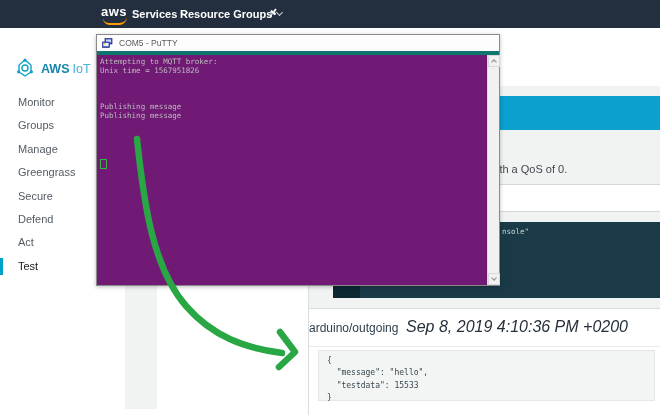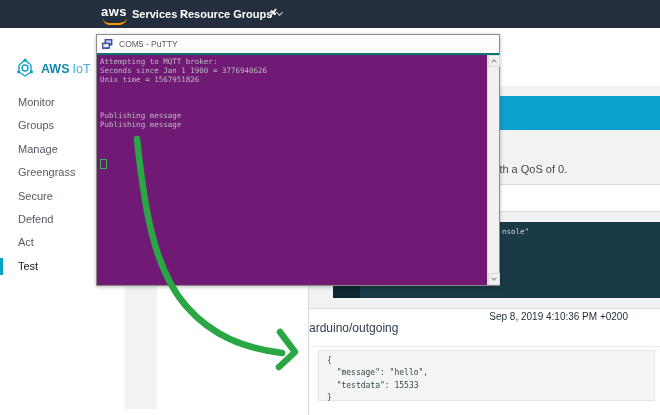--- a/index.html
+++ b/index.html
@@ -39,31 +39,31 @@
   .pub-input{left:484px;top:184px;width:182px;height:26px;background:#fff;border:1px solid #d5d9d9;}
   .dark-panel{left:333px;top:222px;width:335px;height:76px;background:#1b3a47;}
   .dark-panel-frag{left:169px;top:5px;position:absolute;color:#ccd5d7;
        font-family:"DejaVu Sans Mono",monospace;font-size:7.5px;}
   .dark-panel-tab{left:333px;top:285px;width:27px;height:13px;background:#0d2733;}
   .subs-col{left:157px;top:286px;width:151px;height:129px;background:#fff;border-right:1px solid #dadddd;}
   .msg-card{left:309px;top:308px;width:359px;height:107px;background:#fff;border-top:1px solid #d9dcdc;}
   .msg-head{position:absolute;left:0;top:0;width:100%;height:37px;border-bottom:1px solid #ebebeb;
             display:flex;align-items:center;}
   .msg-topic{font-size:12px;color:#2f4050;}
-  .msg-time{position:absolute;right:40px;top:2px;font-size:10px;color:#25303a;}
+  .msg-time{position:absolute;right:40px;top:9px;font-size:16px;color:#25303a;font-style:italic;}
   .msg-code{position:absolute;left:9px;top:41px;width:327px;height:41px;background:#f3f4f4;
             border:1px solid #e6e8e8;padding:4px 0 4px 8px;}
   .msg-code .cl{white-space:pre;font-family:"DejaVu Sans Mono",monospace;font-size:8px;
             line-height:12.3px;color:#37474f;}
 
   
   .putty{left:96px;top:34px;width:404px;height:252px;background:#000;border:1px solid #8a8a8a;
          box-sizing:border-box;z-index:20;box-shadow:0 1px 4px rgba(0,0,0,.25);}
   .putty-title{position:absolute;left:0;top:0;width:100%;height:20px;background:#fdfdfd;
-         border-bottom:2px solid #0f766e;display:flex;align-items:center;box-sizing:border-box;}
+         border-bottom:4px solid #0f766e;display:flex;align-items:center;box-sizing:border-box;}
   .putty-title .t{margin-left:6px;font-size:8.5px;color:#5a5a5a;}
   .putty-term{position:absolute;left:0;top:20px;right:12px;bottom:0;background:#701a75;
          padding:2px 0 0 3px;overflow:hidden;}
   .tline{white-space:pre;font-family:"DejaVu Sans Mono",monospace;font-size:7.5px;
          line-height:9px;color:#bcbcbc;height:9px;}
   .cursor{position:absolute;left:3px;top:104px;width:5px;height:8px;border:1px solid #3ab54a;}
   .putty-scroll{position:absolute;right:0;top:20px;width:12px;bottom:0;background:#f1f1f1;
          border-left:1px solid #dcdcdc;box-sizing:border-box;}
   .sbtn{position:absolute;left:0;width:12px;height:12px;background:#f1f1f1;border:1px solid #d9d9d9;
         box-sizing:border-box;display:flex;align-items:center;justify-content:center;}
@@ -155,21 +155,20 @@
         <rect x="3" y="0.5" width="7" height="5.5" fill="#3a57c4" stroke="#1d2f7a" stroke-width="0.7"></rect>
         <rect x="4" y="1.5" width="5" height="3" fill="#cfd9ff"></rect>
         <rect x="0.5" y="4" width="7" height="5.5" fill="#5270d6" stroke="#1d2f7a" stroke-width="0.7"></rect>
         <rect x="1.5" y="5" width="5" height="3" fill="#eef2ff"></rect>
         <rect x="1.5" y="5" width="2" height="1.4" fill="#f3c23a"></rect>
       </svg>
       <span class="t">COM5 - PuTTY</span>
     </div>
     <div class="putty-term">
       <div class="tline">Attempting to MQTT broker:</div>
-      <div class="tline">Seconds since Jan 1 1900 = 3776940626</div>
       <div class="tline">Unix time = 1567951826</div>
       <div class="tline"></div>
       <div class="tline"></div>
       <div class="tline"></div>
       <div class="tline">Publishing message</div>
       <div class="tline">Publishing message</div>
       <div class="cursor"></div>
     </div>
     <div class="putty-scroll">
       <div class="sbtn" style="top:0;">

